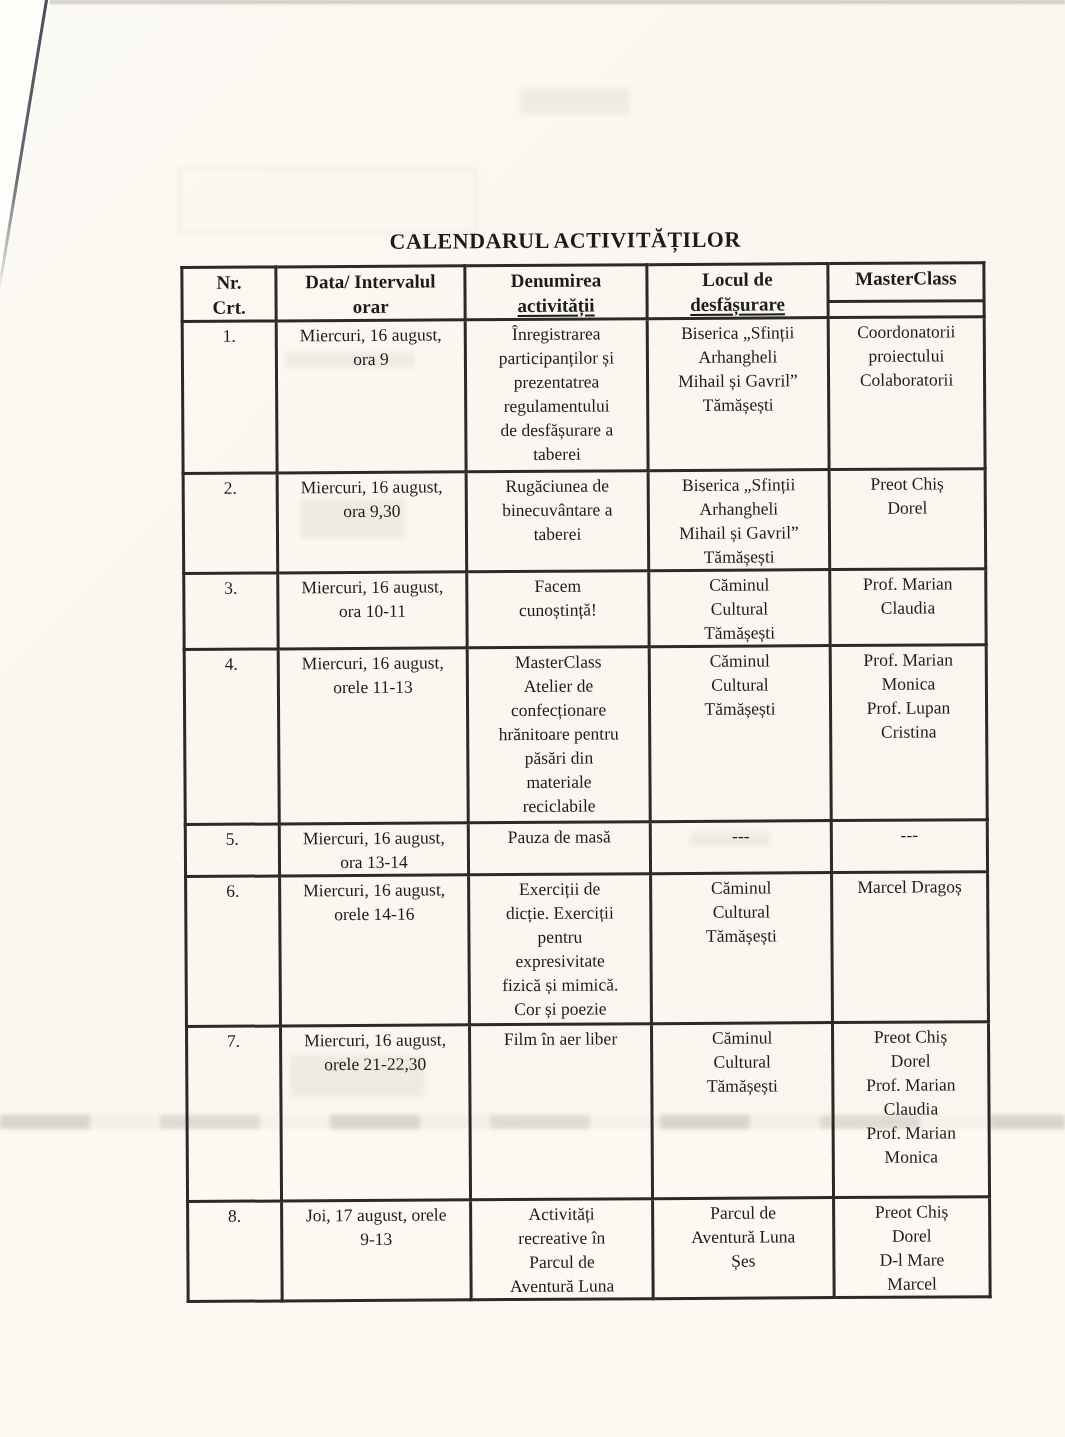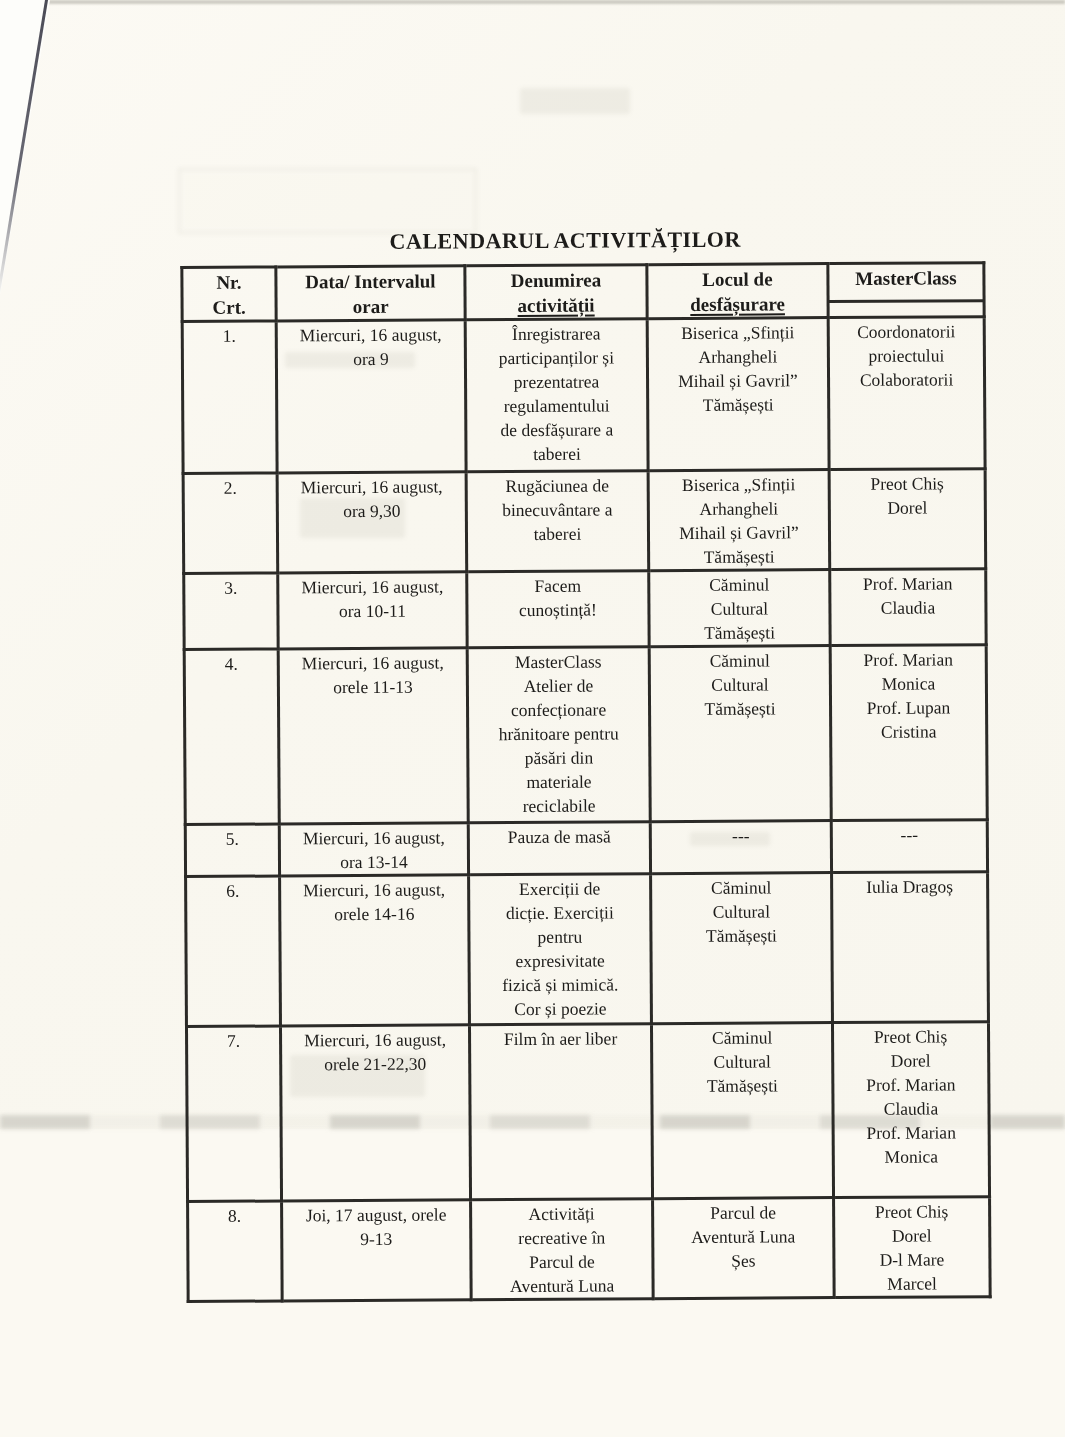--- a/index.html
+++ b/index.html
@@ -231,21 +231,21 @@
 orele 14-16</td>
             <td>Exerciții de
 dicție. Exerciții
 pentru
 expresivitate
 fizică și mimică.
 Cor și poezie</td>
             <td>Căminul
 Cultural
 Tămășești</td>
-            <td>Iulia Dragoș</td>
+            <td>Marcel Dragoș</td>
           </tr>
           <tr>
             <td>7.</td>
             <td>Miercuri, 16 august,
 orele 21-22,30</td>
             <td>Film în aer liber</td>
             <td>Căminul
 Cultural
 Tămășești</td>
             <td>Preot Chiș

